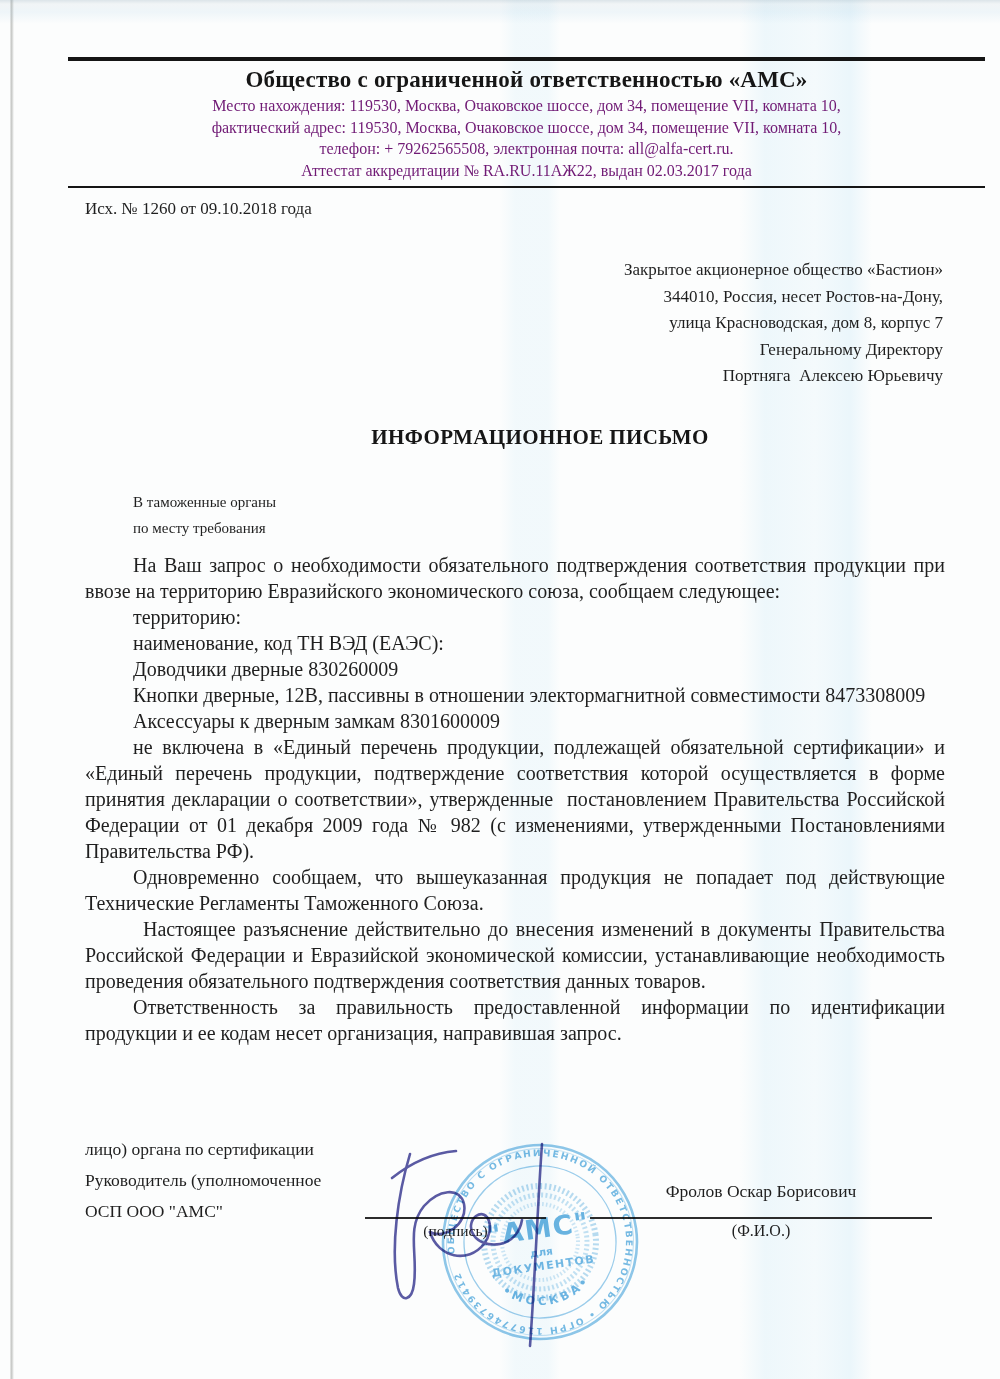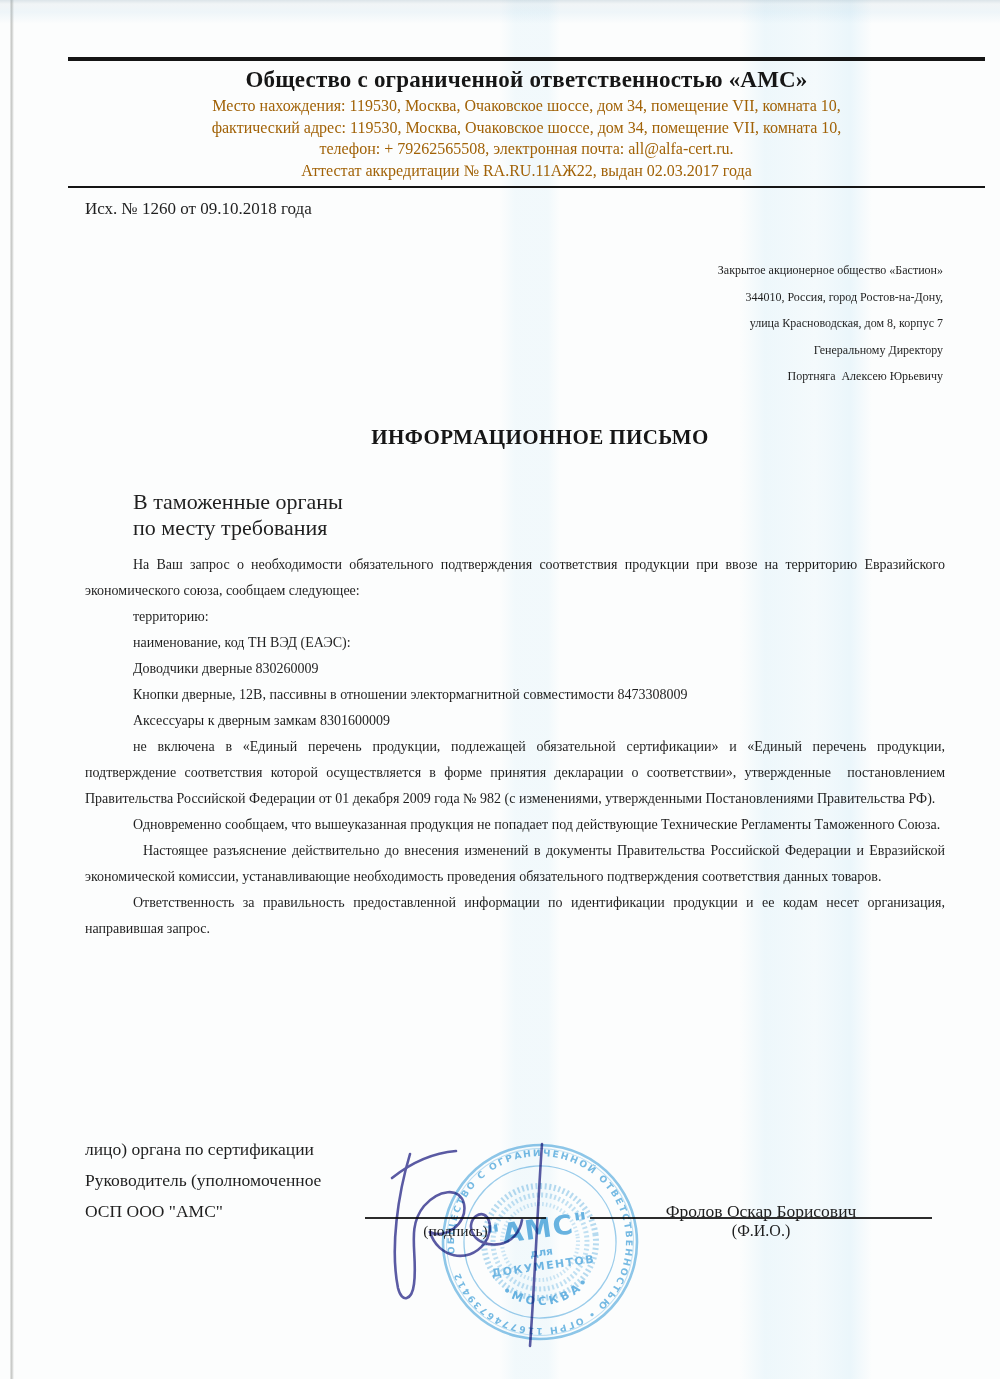--- a/index.html
+++ b/index.html
@@ -19,45 +19,45 @@
       linear-gradient(90deg, transparent 740px, rgba(110,195,235,.10) 765px, rgba(120,200,235,.06) 815px, rgba(110,195,235,.12) 850px, transparent 872px);
   }
   
   .letterhead{position:absolute;left:68px;right:15px;top:57px;z-index:2;}
   .rule-thick{height:4px;background:#151515;}
   .rule-thin{height:2px;background:#151515;margin-top:5px;}
   .lh-title{
     text-align:center;font-weight:bold;font-size:23px;line-height:30px;margin-top:4px;
     letter-spacing:.2px;color:#161616;
   }
-  .lh-line{text-align:center;font-size:16px;line-height:21.5px;color:#a16207;}
+  .lh-line{text-align:center;font-size:16px;line-height:21.5px;color:#701a75;}
   
   .ref-line{position:absolute;left:85px;top:199px;font-size:17px;z-index:2;}
   
   .recipient{
     position:absolute;right:57px;top:257px;text-align:right;
-    font-size:12px;line-height:26.5px;z-index:2;
+    font-size:17px;line-height:26.5px;z-index:2;
   }
   
   .doc-title{
     position:absolute;left:80px;right:0;top:425px;text-align:center;
     font-weight:bold;font-size:21px;letter-spacing:.4px;z-index:2;color:#161616;
   }
   
-  .addressee{position:absolute;left:133px;top:489px;font-size:22px;line-height:26px;z-index:2;font-family:Liberation Serif, serif;}
+  .addressee{position:absolute;left:133px;top:489px;font-size:15px;line-height:26px;z-index:2;font-family:Liberation Serif, serif;}
   
   .body-text{position:absolute;left:85px;right:55px;top:552px;z-index:2;}
-  .body-text p{margin:0;font-size:14px;line-height:26px;}
+  .body-text p{margin:0;font-size:20px;line-height:26px;}
   .para{text-align:justify;text-indent:48px;}
   .para-more{text-align:justify;text-indent:58px;}
   .pline{text-align:left;padding-left:48px;}
   .gap-top{margin-top:26px;}
   
   .role-block{position:absolute;left:85px;top:1134px;font-size:17.5px;line-height:31px;z-index:2;}
-  .fio-name{position:absolute;left:590px;width:342px;top:1181px;text-align:center;font-size:17.5px;z-index:2;margin-top:20px;}
+  .fio-name{position:absolute;left:590px;width:342px;top:1181px;text-align:center;font-size:17.5px;z-index:2;}
   .sig-line{position:absolute;top:1217px;border-top:2px solid #2c2c2c;z-index:3;}
   .sig-line.left{left:365px;width:181px;}
   .sig-line.right{left:590px;width:342px;}
   .sig-caption{position:absolute;top:1222px;text-align:center;font-size:15.5px;z-index:4;}
   .sig-caption.left{left:365px;width:181px;}
   .sig-caption.right{left:590px;width:342px;font-size:16px;}
   
   .stamp{
     position:absolute;left:437px;top:1139px;width:206px;height:206px;z-index:5;
     transform:rotate(-8deg);mix-blend-mode:multiply;opacity:.92;
@@ -80,21 +80,21 @@
   <div class="lh-line">фактический адрес: 119530, Москва, Очаковское шоссе, дом 34, помещение VII, комната 10,</div>
   <div class="lh-line">телефон: + 79262565508, электронная почта: all@alfa-cert.ru.</div>
   <div class="lh-line">Аттестат аккредитации № RA.RU.11АЖ22, выдан 02.03.2017 года</div>
   <div class="rule-thin"></div>
 </div>
 
 <div class="ref-line">Исх. № 1260 от 09.10.2018 года</div>
 
 <div class="recipient">
   <div>Закрытое акционерное общество «Бастион»</div>
-  <div>344010, Россия, город Ростов-на-Дону,</div>
+  <div>344010, Россия, несет Ростов-на-Дону,</div>
   <div>улица Красноводская, дом 8, корпус 7</div>
   <div>Генеральному Директору</div>
   <div>Портняга&nbsp; Алексею Юрьевичу</div>
 </div>
 
 <div class="doc-title">ИНФОРМАЦИОННОЕ ПИСЬМО</div>
 
 <div class="addressee">
   <div>В таможенные органы</div>
   <div>по месту требования</div>

